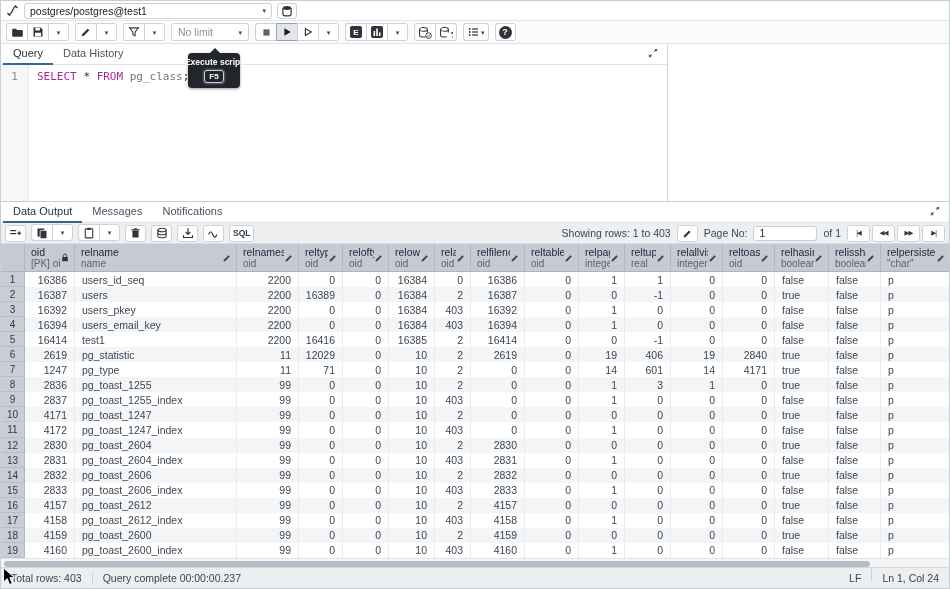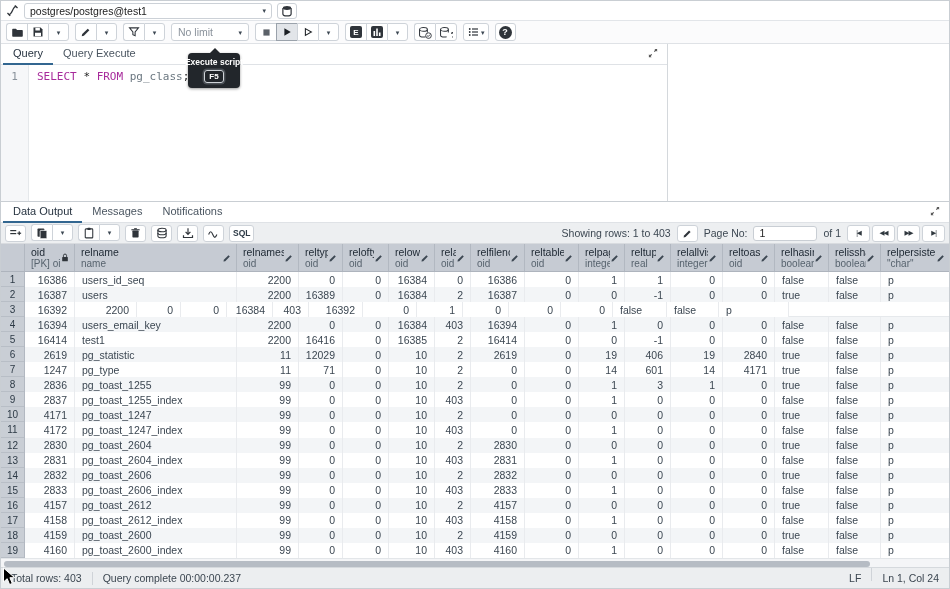--- a/index.html
+++ b/index.html
@@ -251,21 +251,21 @@
     </div>
   </div>
 
   <div class="query-section">
     <div class="editor-pane">
       <div class="tabbar">
         <div class="tab active">
           <span>Query</span>
         </div>
         <div class="tab">
-          <span>Query Execute</span>
+          <span>Data History</span>
         </div>
         <span class="expander">
           <svg width="12" height="12" viewBox="0 0 16 16">
               <path d="M9.8 2.5h3.7v3.7l-1.3-1.3-1.9 1.9-1.1-1.1 1.9-1.9z" fill="#555"></path>
               <path d="M6.2 13.5H2.5V9.8l1.3 1.3 1.9-1.9 1.1 1.1-1.9 1.9z" fill="#555"></path>
             </svg>
         </span>
       </div>
       <div class="editor-body">
         <div class="gutter">
@@ -573,20 +573,21 @@
             <div class="cell num" style="width: 46px; flex: 0 0 46px;">-1</div>
             <div class="cell num" style="width: 52px; flex: 0 0 52px;">0</div>
             <div class="cell num" style="width: 52px; flex: 0 0 52px;">0</div>
             <div class="cell" style="width: 54px; flex: 0 0 54px;">true</div>
             <div class="cell" style="width: 52px; flex: 0 0 52px;">false</div>
             <div class="cell" style="width: 70px; flex: 0 0 70px;">p</div>
           </div>
           <div class="grow">
             <div class="rnum">3</div>
             <div class="cell num" style="width: 50px; flex: 0 0 50px;">16392</div>
+            <div class="cell" style="width: 162px; flex: 0 0 162px;">users_pkey</div>
             <div class="cell num" style="width: 62px; flex: 0 0 62px;">2200</div>
             <div class="cell num" style="width: 44px; flex: 0 0 44px;">0</div>
             <div class="cell num" style="width: 46px; flex: 0 0 46px;">0</div>
             <div class="cell num" style="width: 46px; flex: 0 0 46px;">16384</div>
             <div class="cell num" style="width: 36px; flex: 0 0 36px;">403</div>
             <div class="cell num" style="width: 54px; flex: 0 0 54px;">16392</div>
             <div class="cell num" style="width: 54px; flex: 0 0 54px;">0</div>
             <div class="cell num" style="width: 46px; flex: 0 0 46px;">1</div>
             <div class="cell num" style="width: 46px; flex: 0 0 46px;">0</div>
             <div class="cell num" style="width: 52px; flex: 0 0 52px;">0</div>

